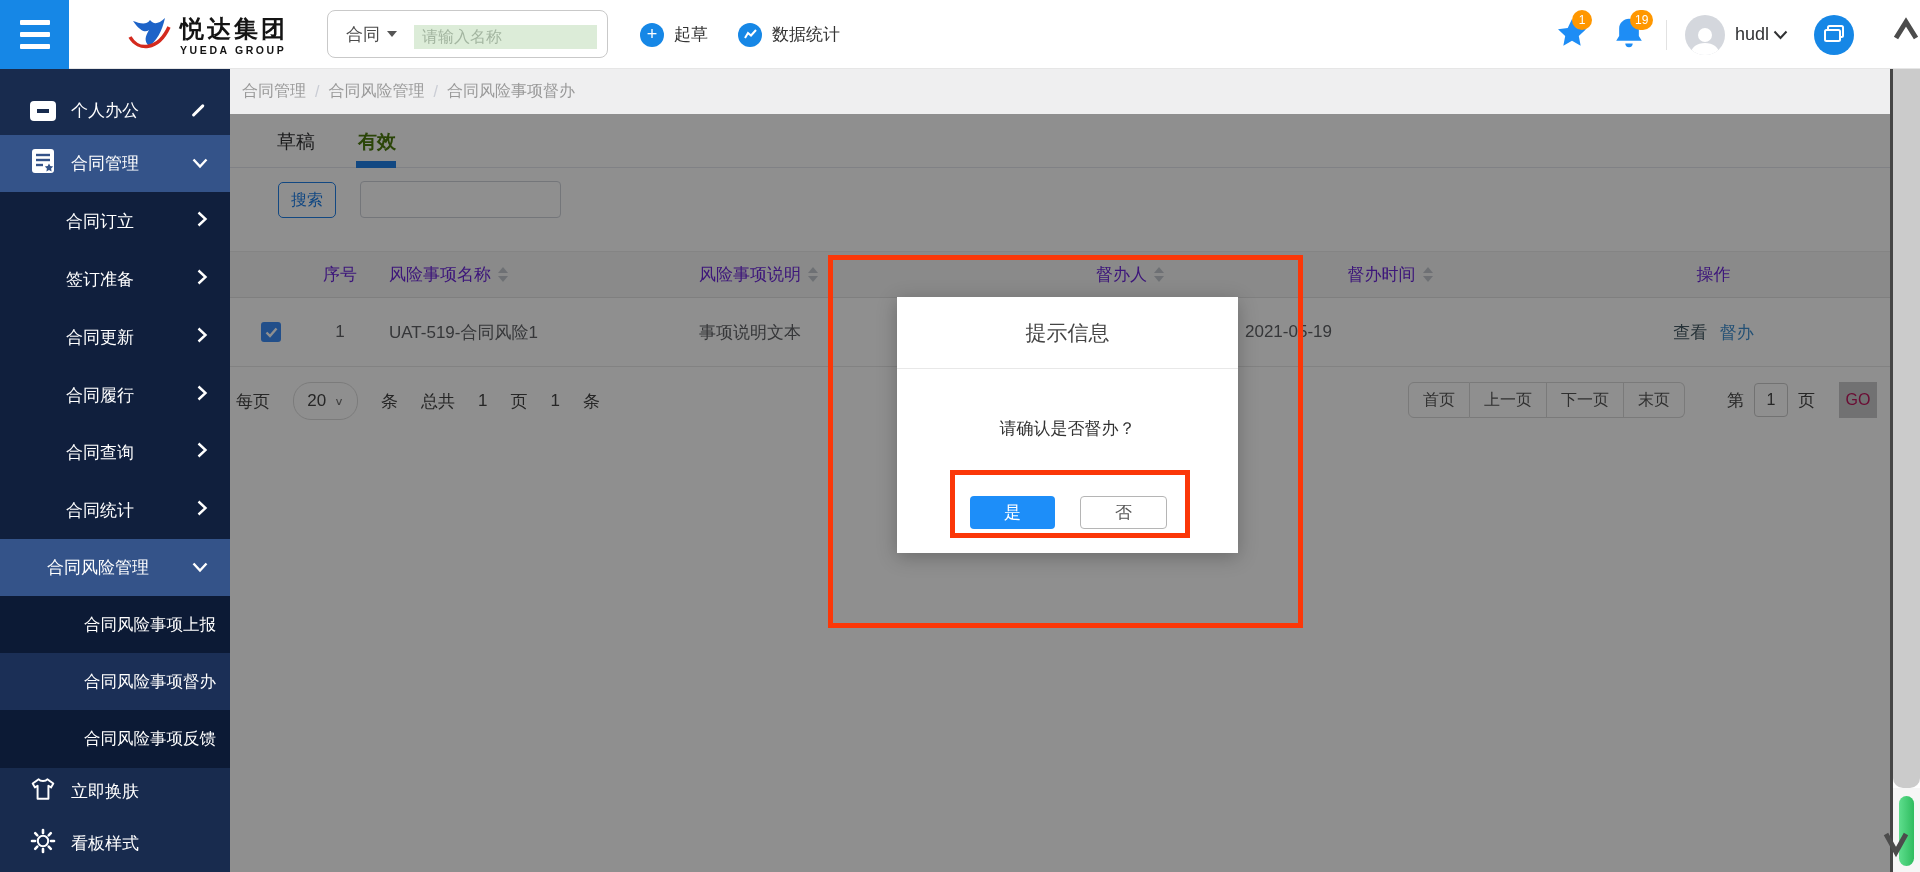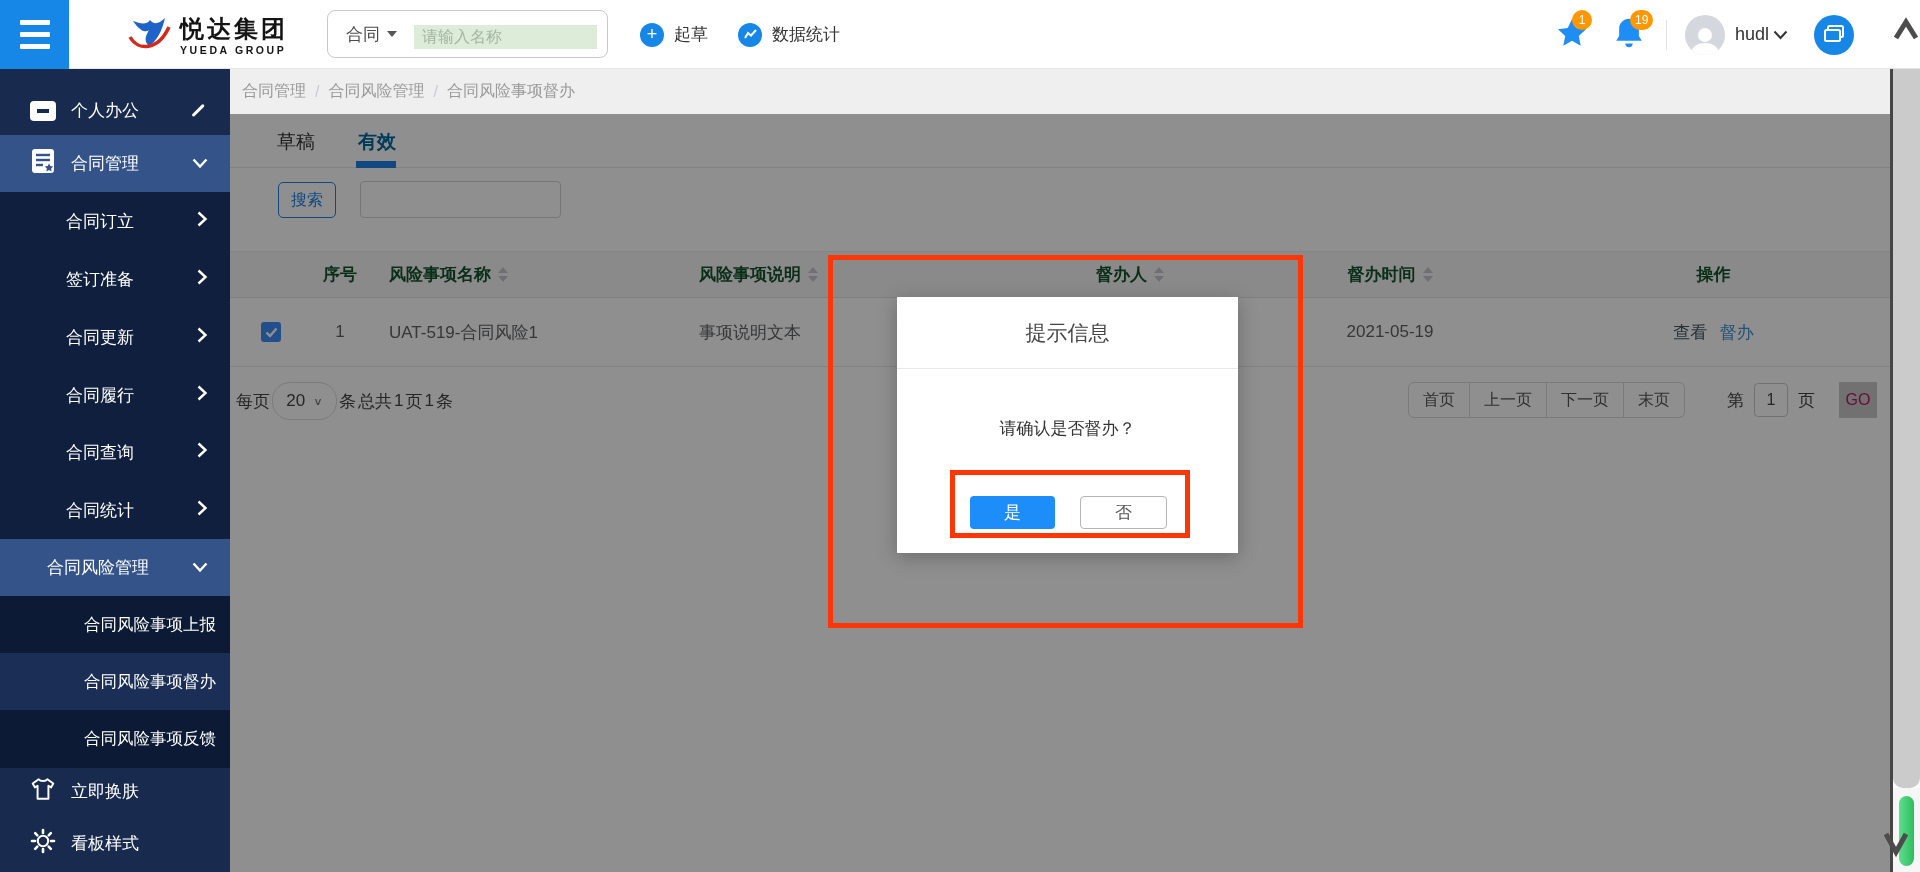--- a/index.html
+++ b/index.html
@@ -56,47 +56,47 @@
   
   #breadcrumb { position:absolute; left:230px; top:69px; width:1662px; height:45px; background:#efeff0;
     display:flex; align-items:center; padding-left:12px; font-size:16px; color:#999; gap:9px; z-index:10;}
   #breadcrumb .sep { color:#c9ccd4; }
 
   
   #content { position:absolute; left:230px; top:114px; width:1662px; height:758px; background:#fff; z-index:5;}
   #tab-row { position:absolute; left:0; top:0; width:1662px; height:54px; border-bottom:1px solid #e4e7ed;}
   .tab { position:absolute; top:15px; font-size:19px; cursor:pointer;}
   #tab-draft { left:47px; color:#303133;}
-  #tab-valid { left:128px; color:#0369a1; font-weight:bold;}
+  #tab-valid { left:128px; color:#4d7c0f; font-weight:bold;}
   #tab-underline { position:absolute; left:126px; top:47px; width:40px; height:7px; background:#2080e8;}
   #search-btn { position:absolute; left:48px; top:68px; width:58px; height:36px; background:#fff;
     border:1px solid #2080e8; border-radius:5px; color:#2080e8; font-size:16px; cursor:pointer;}
   #filter-input { position:absolute; left:130px; top:67px; width:201px; height:37px; border:1px solid #cfd3da;
     border-radius:4px; background:#fff; outline:none; padding:0 10px; font-size:16px; color:#333;}
 
   .trow { position:absolute; left:0; width:1662px; display:flex; align-items:center;}
   #thead { top:137px; height:47px; background:#f6f6f7; border-top:1px solid #ececec; border-bottom:1px solid #e2e2e2;
-    font-weight:bold; color:#14532d; font-size:17px;}
+    font-weight:normal; color:#6d28d9; font-size:17px;}
   #tbodyrow { top:184px; height:69px; background:#fff; border-bottom:1px solid #e8e8e8; color:#606266; font-size:17px;}
   .c1{width:75px;} .c2{width:70px; text-align:center;} .c3{width:310px; padding-left:14px;}
   .c4{width:330px; padding-left:14px;} .c5{width:230px; text-align:center;}
-  .c6{width:290px; text-align:center;} .c7{width:357px; text-align:center;}
+  .c6{width:290px; } .c7{width:357px; text-align:center;}
   .hcell { display:flex; align-items:center; }
   .c2.hcell,.c5.hcell,.c6.hcell,.c7.hcell { justify-content:center; }
   .sorter { display:inline-flex; flex-direction:column; gap:3px; margin-left:7px; cursor:pointer;}
   .sorter .up { width:0;height:0;border-left:5px solid transparent;border-right:5px solid transparent;border-bottom:6px solid #c4c8cf;}
   .sorter .dn { width:0;height:0;border-left:5px solid transparent;border-right:5px solid transparent;border-top:6px solid #c4c8cf;}
   #row-checkbox { width:20px; height:20px; margin-left:31px; background:#3E8EF7; border-radius:3px;
     display:flex; align-items:center; justify-content:center; cursor:pointer;}
   .link-view { color:#455a64; cursor:pointer;}
   .link-supervise { color:#3f8fd0; cursor:pointer; margin-left:8px;}
 
   
   #pager { position:absolute; left:0; top:268px; width:1662px; height:44px; font-size:17px; color:#444;}
-  #pager-left { position:absolute; left:6px; top:0; display:flex; align-items:center; gap:2px;}
+  #pager-left { position:absolute; left:6px; top:0; display:flex; align-items:center; gap:23px;}
   #pagesize { width:65px; height:38px; border:1px solid #dcdcdc; border-radius:18px; background:#fff;
     display:flex; align-items:center; justify-content:center; gap:8px; cursor:pointer; color:#444;}
   #pagesize .sel-caret { font-size:13px; color:#777; transform:scaleY(0.8);}
   #pager-right { position:absolute; right:15px; top:0; display:flex; padding-left:44px;}
   .pg-btn { height:36px; background:#fff; border:1px solid #d9d9d9; border-left:none; color:#555;
     font-size:16px; padding:0 14px; display:flex; align-items:center; cursor:pointer;}
   .pg-btn.first { border-left:1px solid #d9d9d9; border-radius:6px 0 0 6px;}
   .pg-btn.last { border-radius:0 6px 6px 0;}
   #jump { display:flex; align-items:center; gap:10px; margin-left:42px;}
   #page-input { width:34px; height:34px; border:1px solid #ccc; border-radius:4px; text-align:center;

